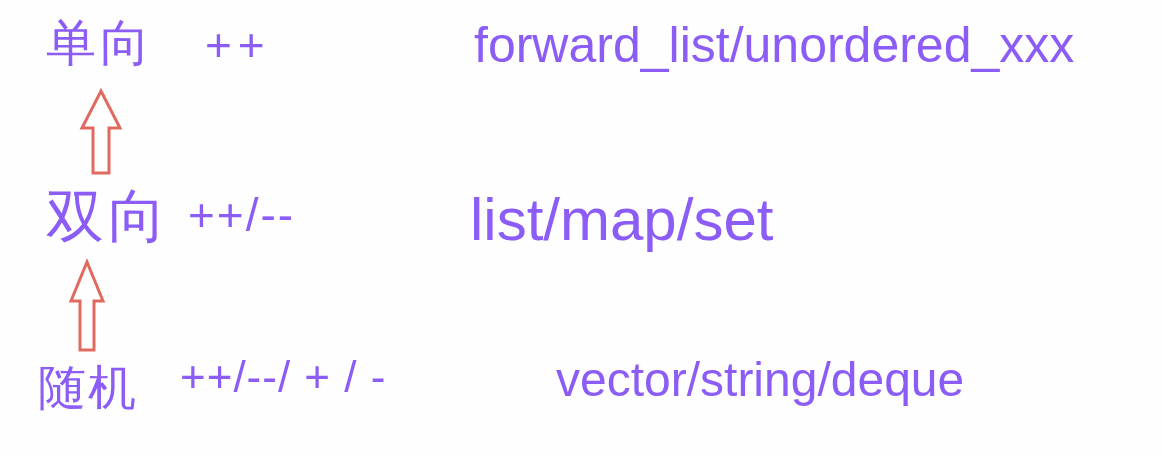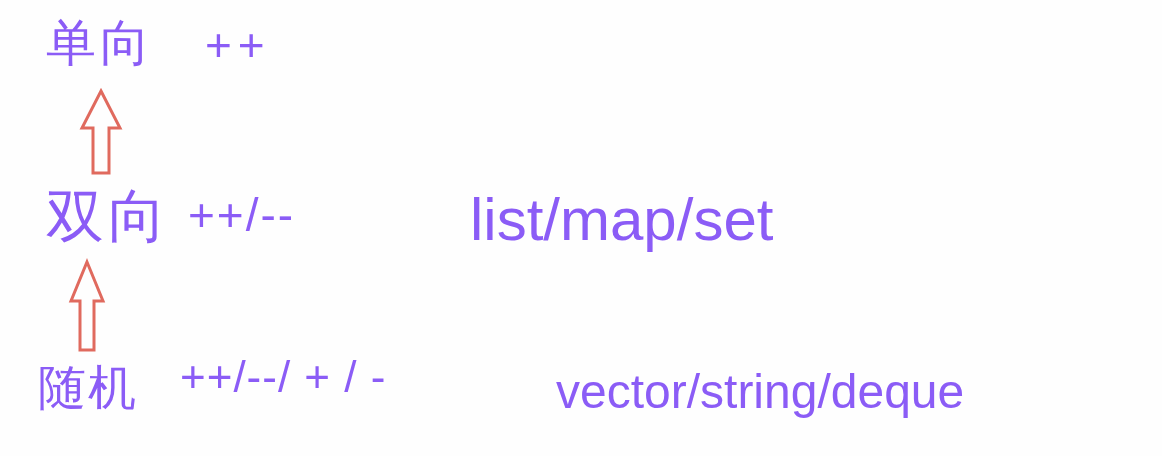--- a/index.html
+++ b/index.html
@@ -32,21 +32,21 @@
   .r1-conts { left: 474px; top: 20px;  font-size: 50px; letter-spacing: 0px; }
 
   
   .r2-cat   { left: 46px;  top: 188px; font-size: 58px; letter-spacing: 4px; font-family: Liberation Serif, serif; }
   .r2-ops   { left: 188px; top: 192px; font-size: 46px; letter-spacing: 2px; }
   .r2-conts { left: 470px; top: 190px; font-size: 60px; letter-spacing: 0px; }
 
   
   .r3-cat   { left: 38px;  top: 364px; font-size: 48px; letter-spacing: 2px; }
   .r3-ops   { left: 180px; top: 355px; font-size: 44px; letter-spacing: 1px; }
-  .r3-conts { left: 556px; top: 368px; font-size: 48px; letter-spacing: 0px; }
+  .r3-conts { left: 556px; top: 356px; font-size: 48px; letter-spacing: 0px; }
 
   
   .arrow {
     position: absolute;
   }
   .arrow svg { display: block; overflow: visible; }
   .arrow-shape {
     fill: none;
     stroke: #e06a5e;
     stroke-width: 3;
@@ -58,20 +58,21 @@
 </style>
 </head>
 <body>
 
 <div id="canvas">
 
   <div class="txt r1-cat">单向</div>
 
   <div class="txt r1-ops">++</div>
 
+  <div class="txt r1-conts">forward_list/unordered_xxx</div>
 
   <div class="arrow arrow-1">
     <svg width="46" height="88" viewBox="0 0 46 88">
       <path class="arrow-shape" d="M 23 3
                L 42 40
                L 31 40
                L 31 85
                L 15 85
                L 15 40
                L 4 40

